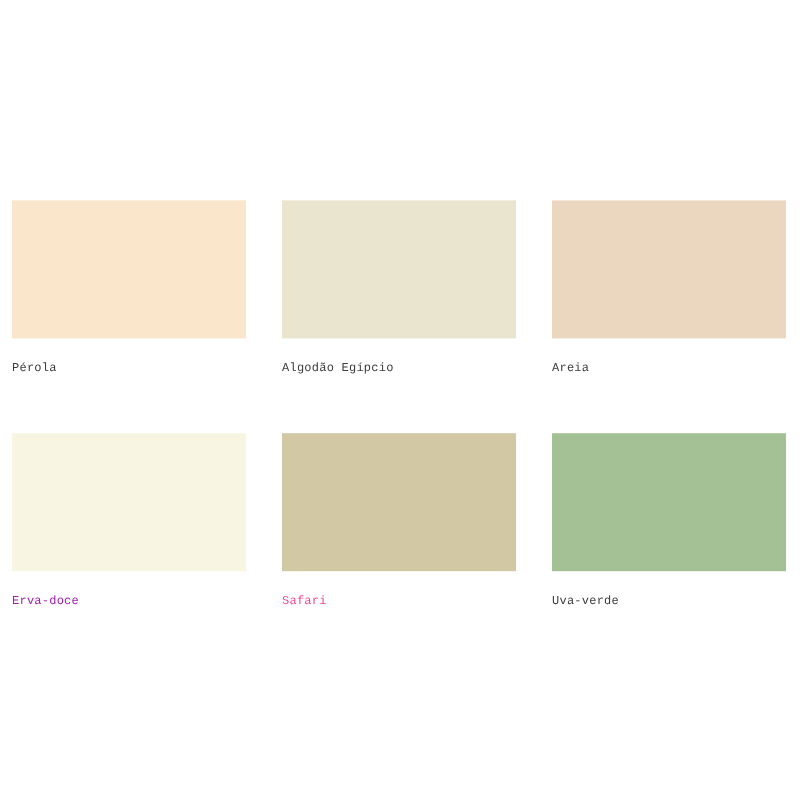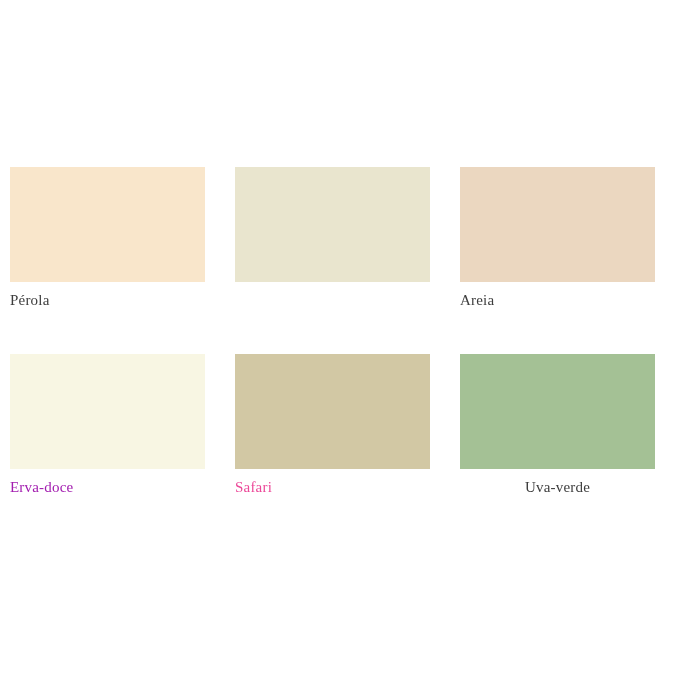--- a/index.html
+++ b/index.html
@@ -40,59 +40,60 @@
     display: block;
     width: 195px;
     height: 115px;
     background: #cccccc;
     border: 0;
     line-height: 0;
     font-size: 0;
   }
   .swatch-label {
     display: block;
-    margin-top: 10px;
-    font-family: Liberation Serif, serif;
-    font-size: 15px;
+    margin-top: 17px;
+    font-family: Liberation Mono, monospace;
+    font-size: 10px;
     line-height: 17px;
     letter-spacing: 0.2px;
     color: #3d3d3d;
     white-space: nowrap;
   }
 </style>
 </head>
 <body style="background: rgb(255, 255, 255);">
 
 <div class="palette-page" style="background: rgb(255, 255, 255);">
 
   <div class="swatch-grid">
 
     <div class="swatch-cell">
       <span class="swatch-chip" style="background: rgb(249, 230, 203);"></span>
       <span class="swatch-label" style="color: rgb(61, 61, 61);">Pérola</span>
     </div>
 
     <div class="swatch-cell">
       <span class="swatch-chip" style="background: rgb(233, 229, 206);"></span>
+      <span class="swatch-label" style="color: rgb(61, 61, 61);">Algodão Egípcio</span>
     </div>
 
     <div class="swatch-cell">
       <span class="swatch-chip" style="background: rgb(235, 215, 192);"></span>
       <span class="swatch-label" style="color: rgb(61, 61, 61);">Areia</span>
     </div>
 
     <div class="swatch-cell">
       <span class="swatch-chip" style="background: rgb(248, 246, 227);"></span>
       <span class="swatch-label" style="color: #a21caf;">Erva-doce</span>
     </div>
 
     <div class="swatch-cell">
       <span class="swatch-chip" style="background: rgb(210, 200, 164);"></span>
       <span class="swatch-label" style="color: #ec4899;">Safari</span>
     </div>
 
     <div class="swatch-cell">
       <span class="swatch-chip" style="background: rgb(164, 193, 149);"></span>
-      <span class="swatch-label" style="color: rgb(61, 61, 61); text-align: center;">Uva-verde</span>
+      <span class="swatch-label" style="color: rgb(61, 61, 61);">Uva-verde</span>
     </div>
 
   </div>
 </div>
 
 </body></html>

